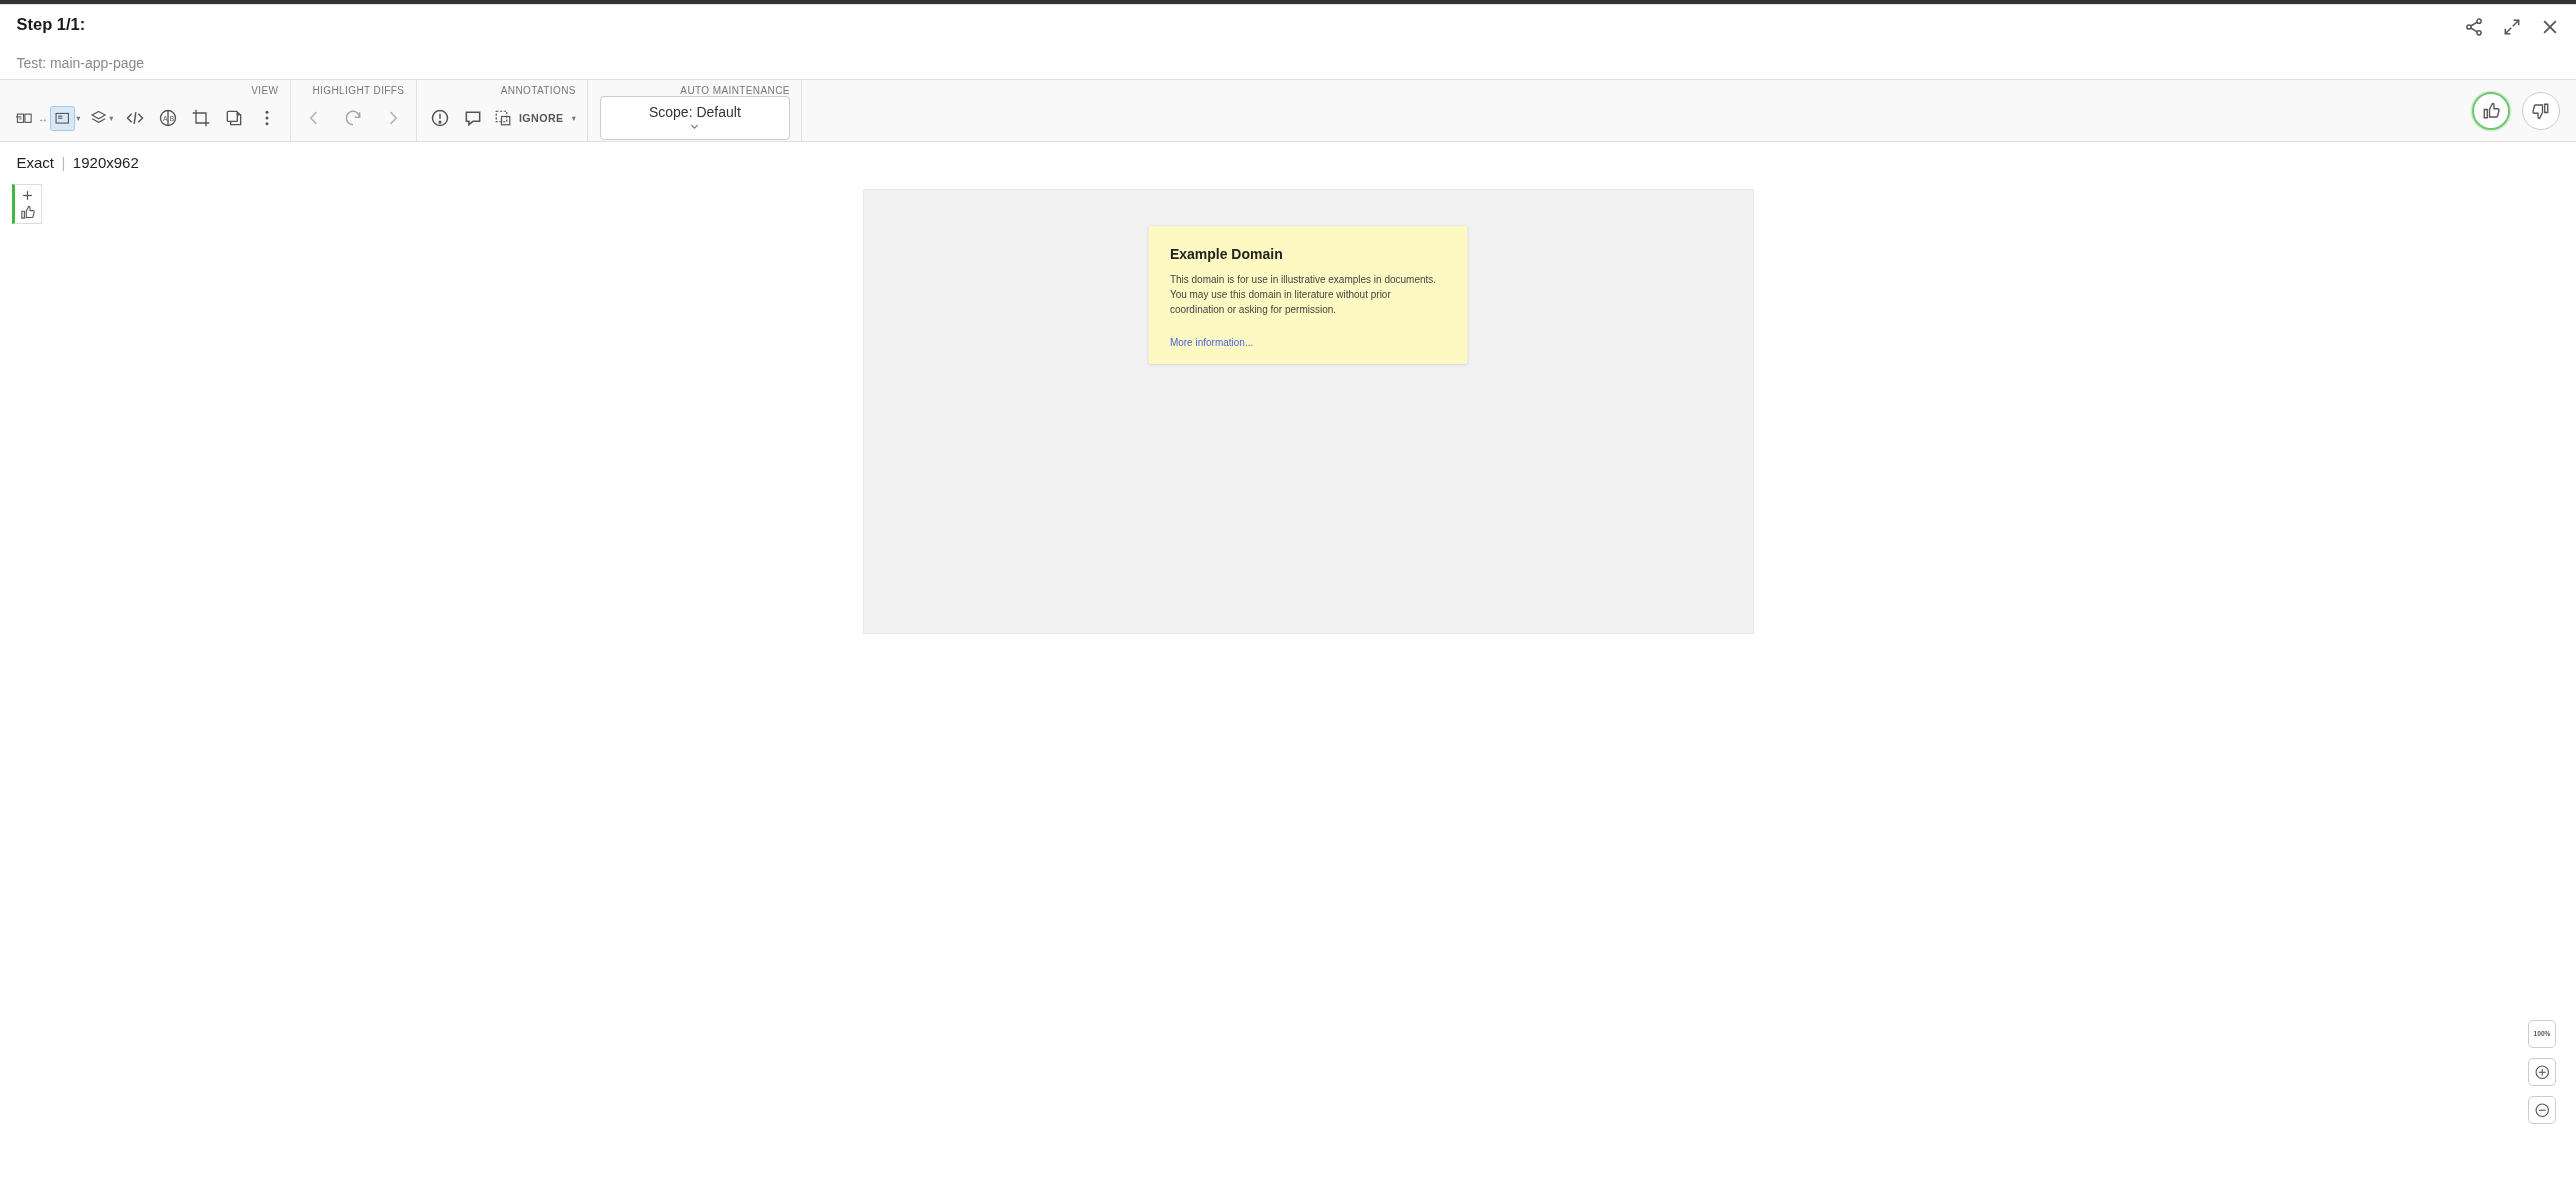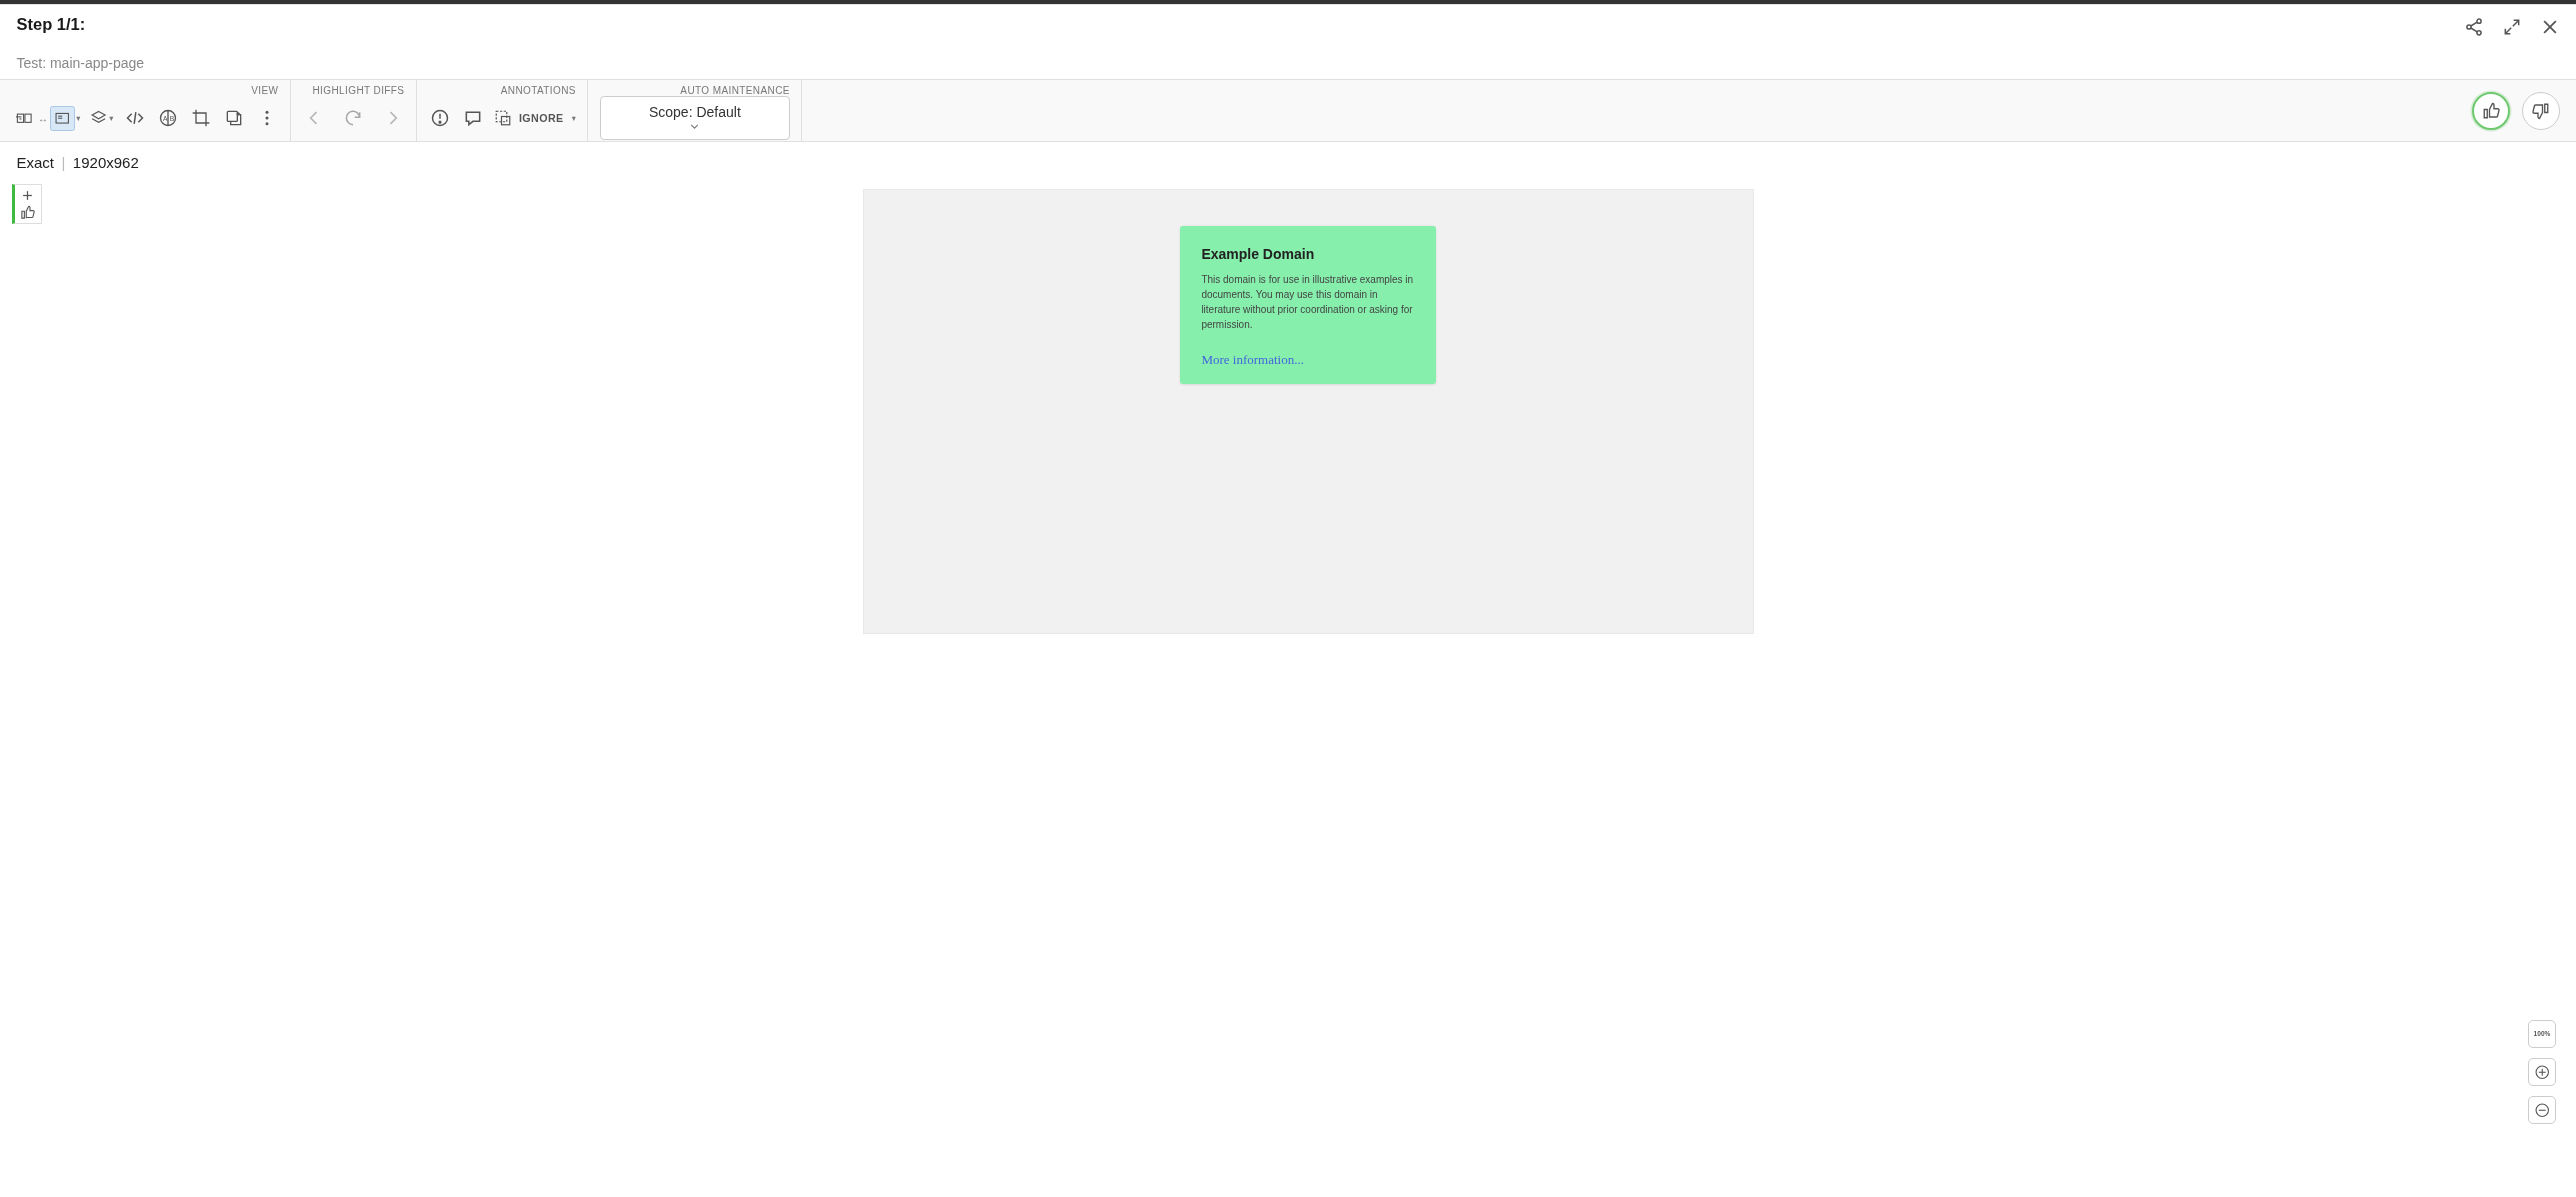--- a/index.html
+++ b/index.html
@@ -248,43 +248,42 @@
       height: 445px;
       background: #f1f1f1;
       border: 0.8px solid #e8e8e8;
       position: relative;
     }
     .example-card {
       position: absolute;
       top: 36px;
       left: 50%;
       transform: translateX(-50%);
-      width: 256px;
-      background: #86efac;
+      width: 319px;
+      background: #fef9c3;
       border-radius: 3.3px;
       box-shadow: 0 0.8px 2.5px rgba(0,0,0,0.1);
       padding: 20px 21.4px 16.5px 21.4px;
     }
     .example-title {
       font-size: 14px;
       font-weight: 700;
       color: #222;
       margin-bottom: 10px;
     }
     .example-body {
       font-size: 10px;
       color: #444;
       line-height: 1.5;
       margin-bottom: 20px;
     }
     .example-link {
-      font-size: 13px;
+      font-size: 10px;
       color: #4466dd;
       cursor: pointer;
-      font-family: Liberation Serif, serif;
     }
     .zoom-controls {
       position: absolute;
       right: 20px;
       bottom: 66px;
       display: flex;
       flex-direction: column;
       gap: 10px;
     }
     .zoom-btn {

